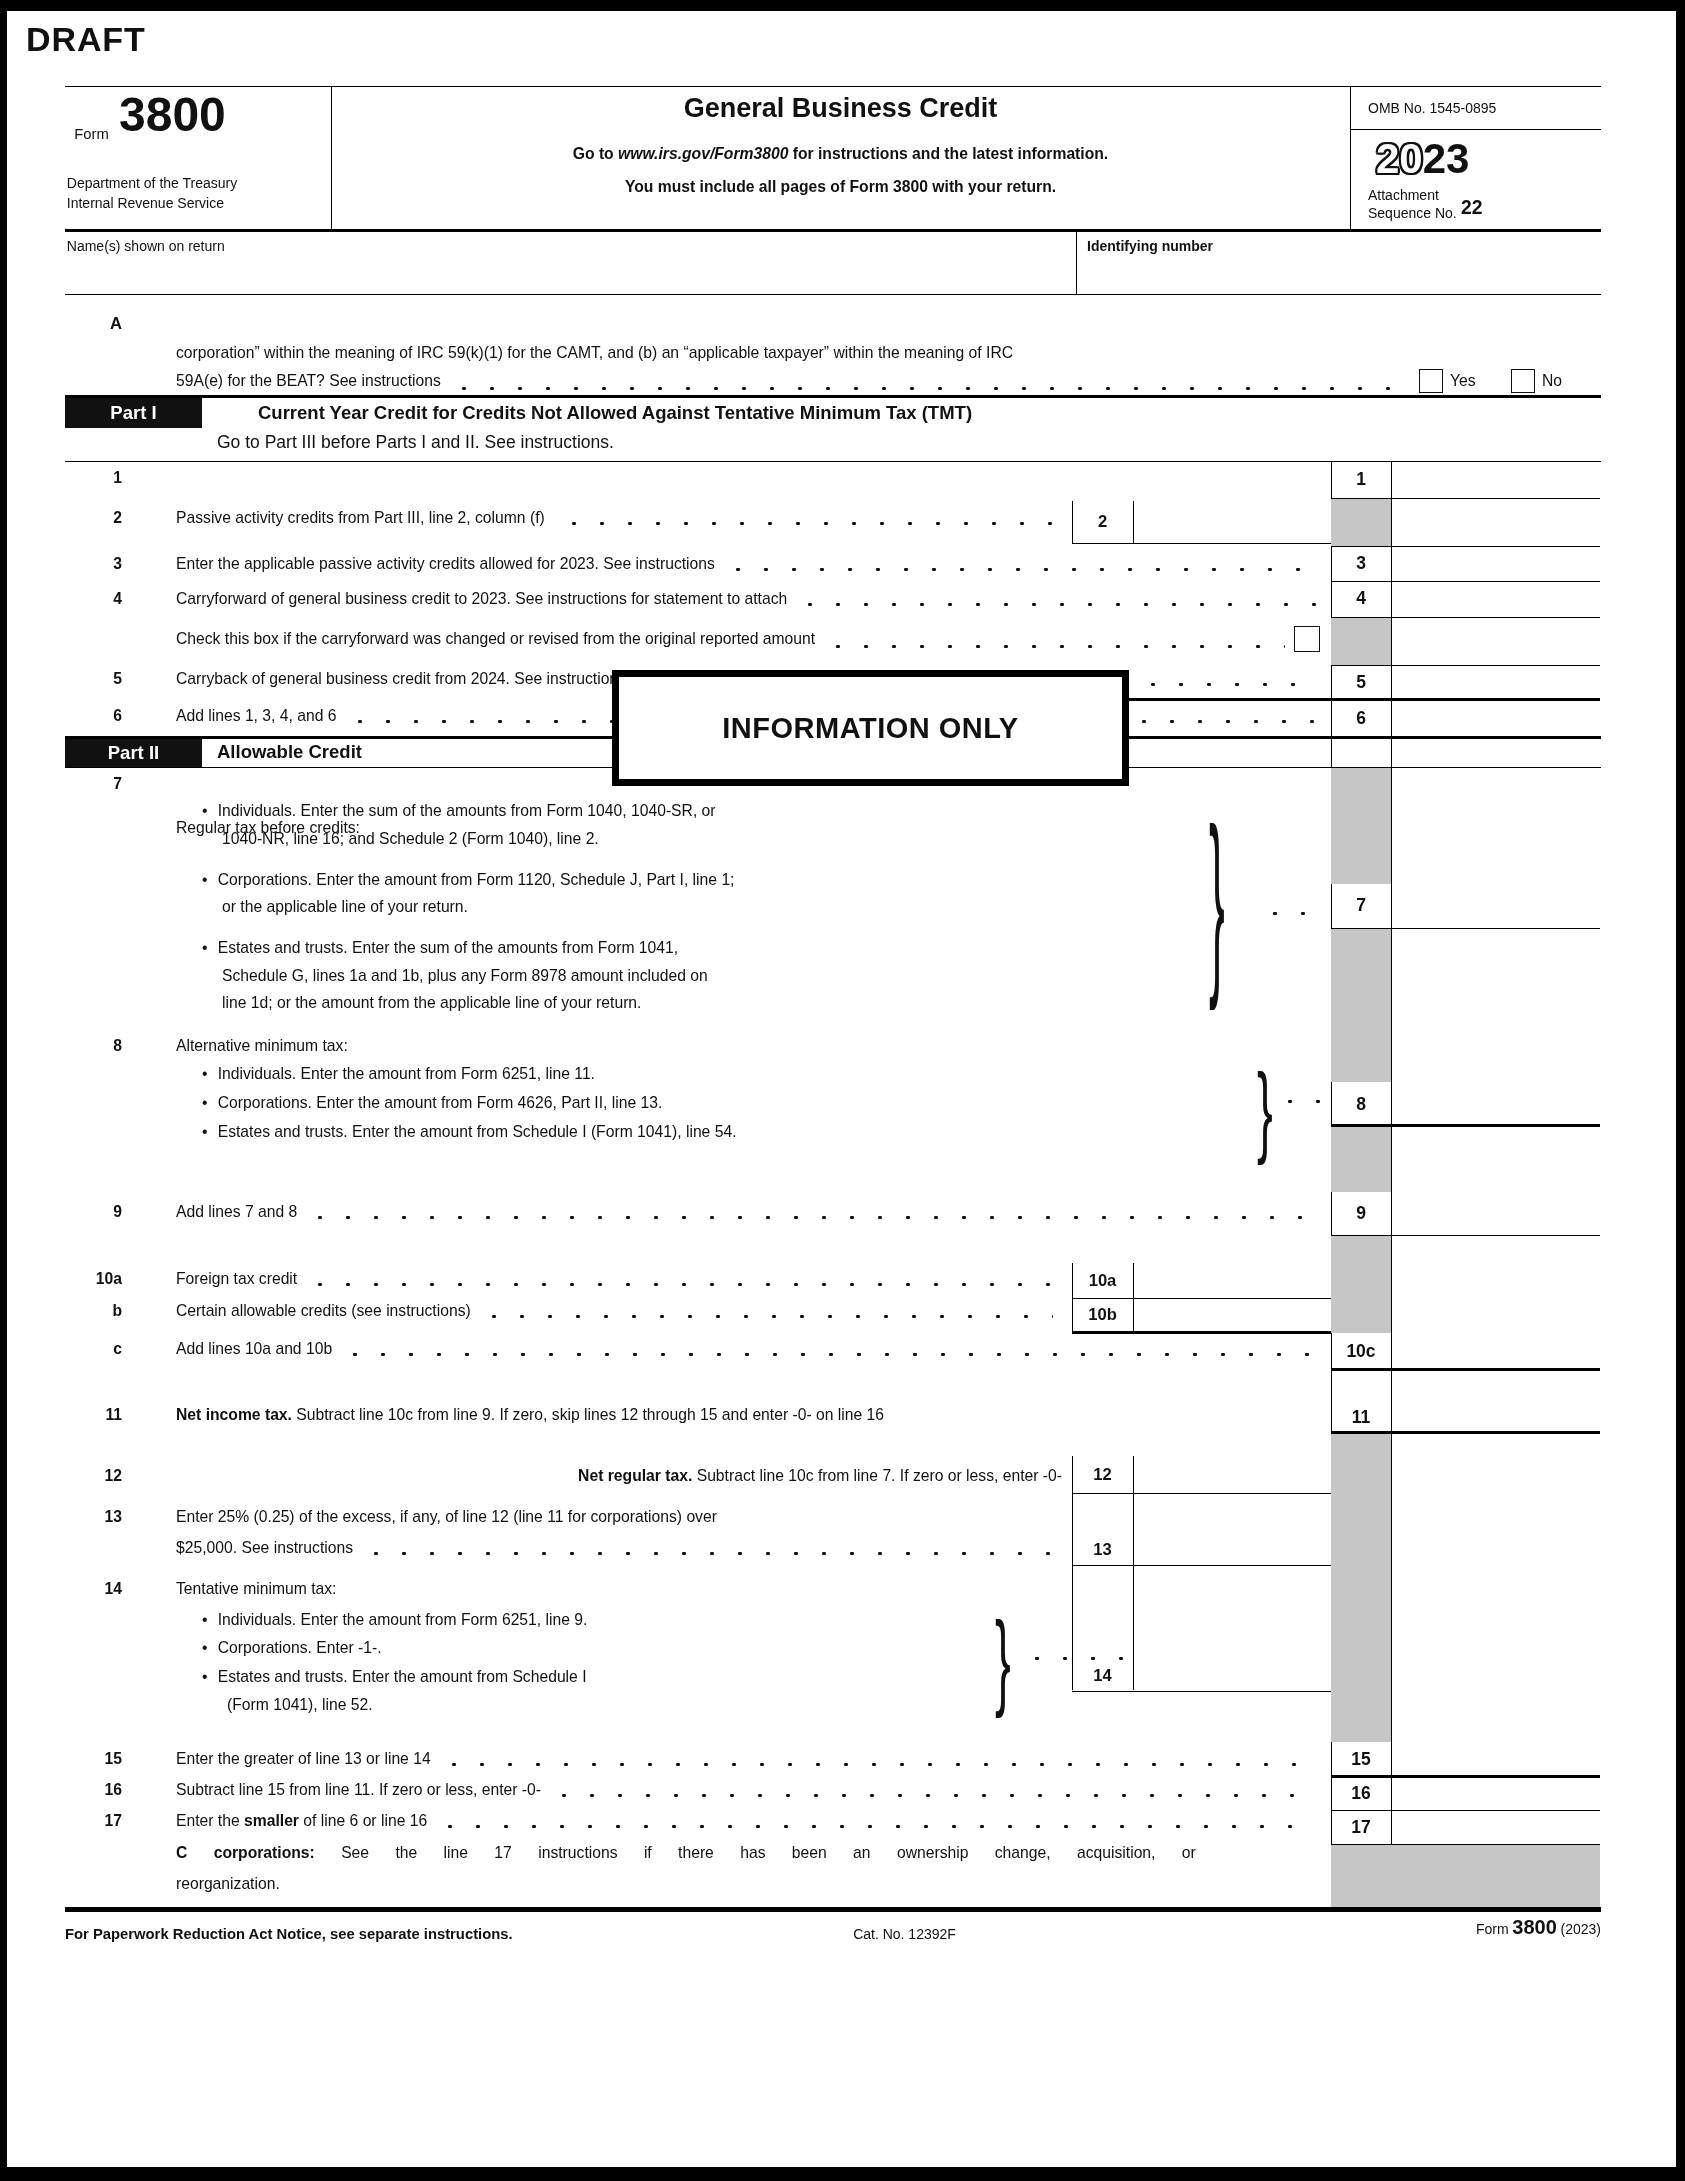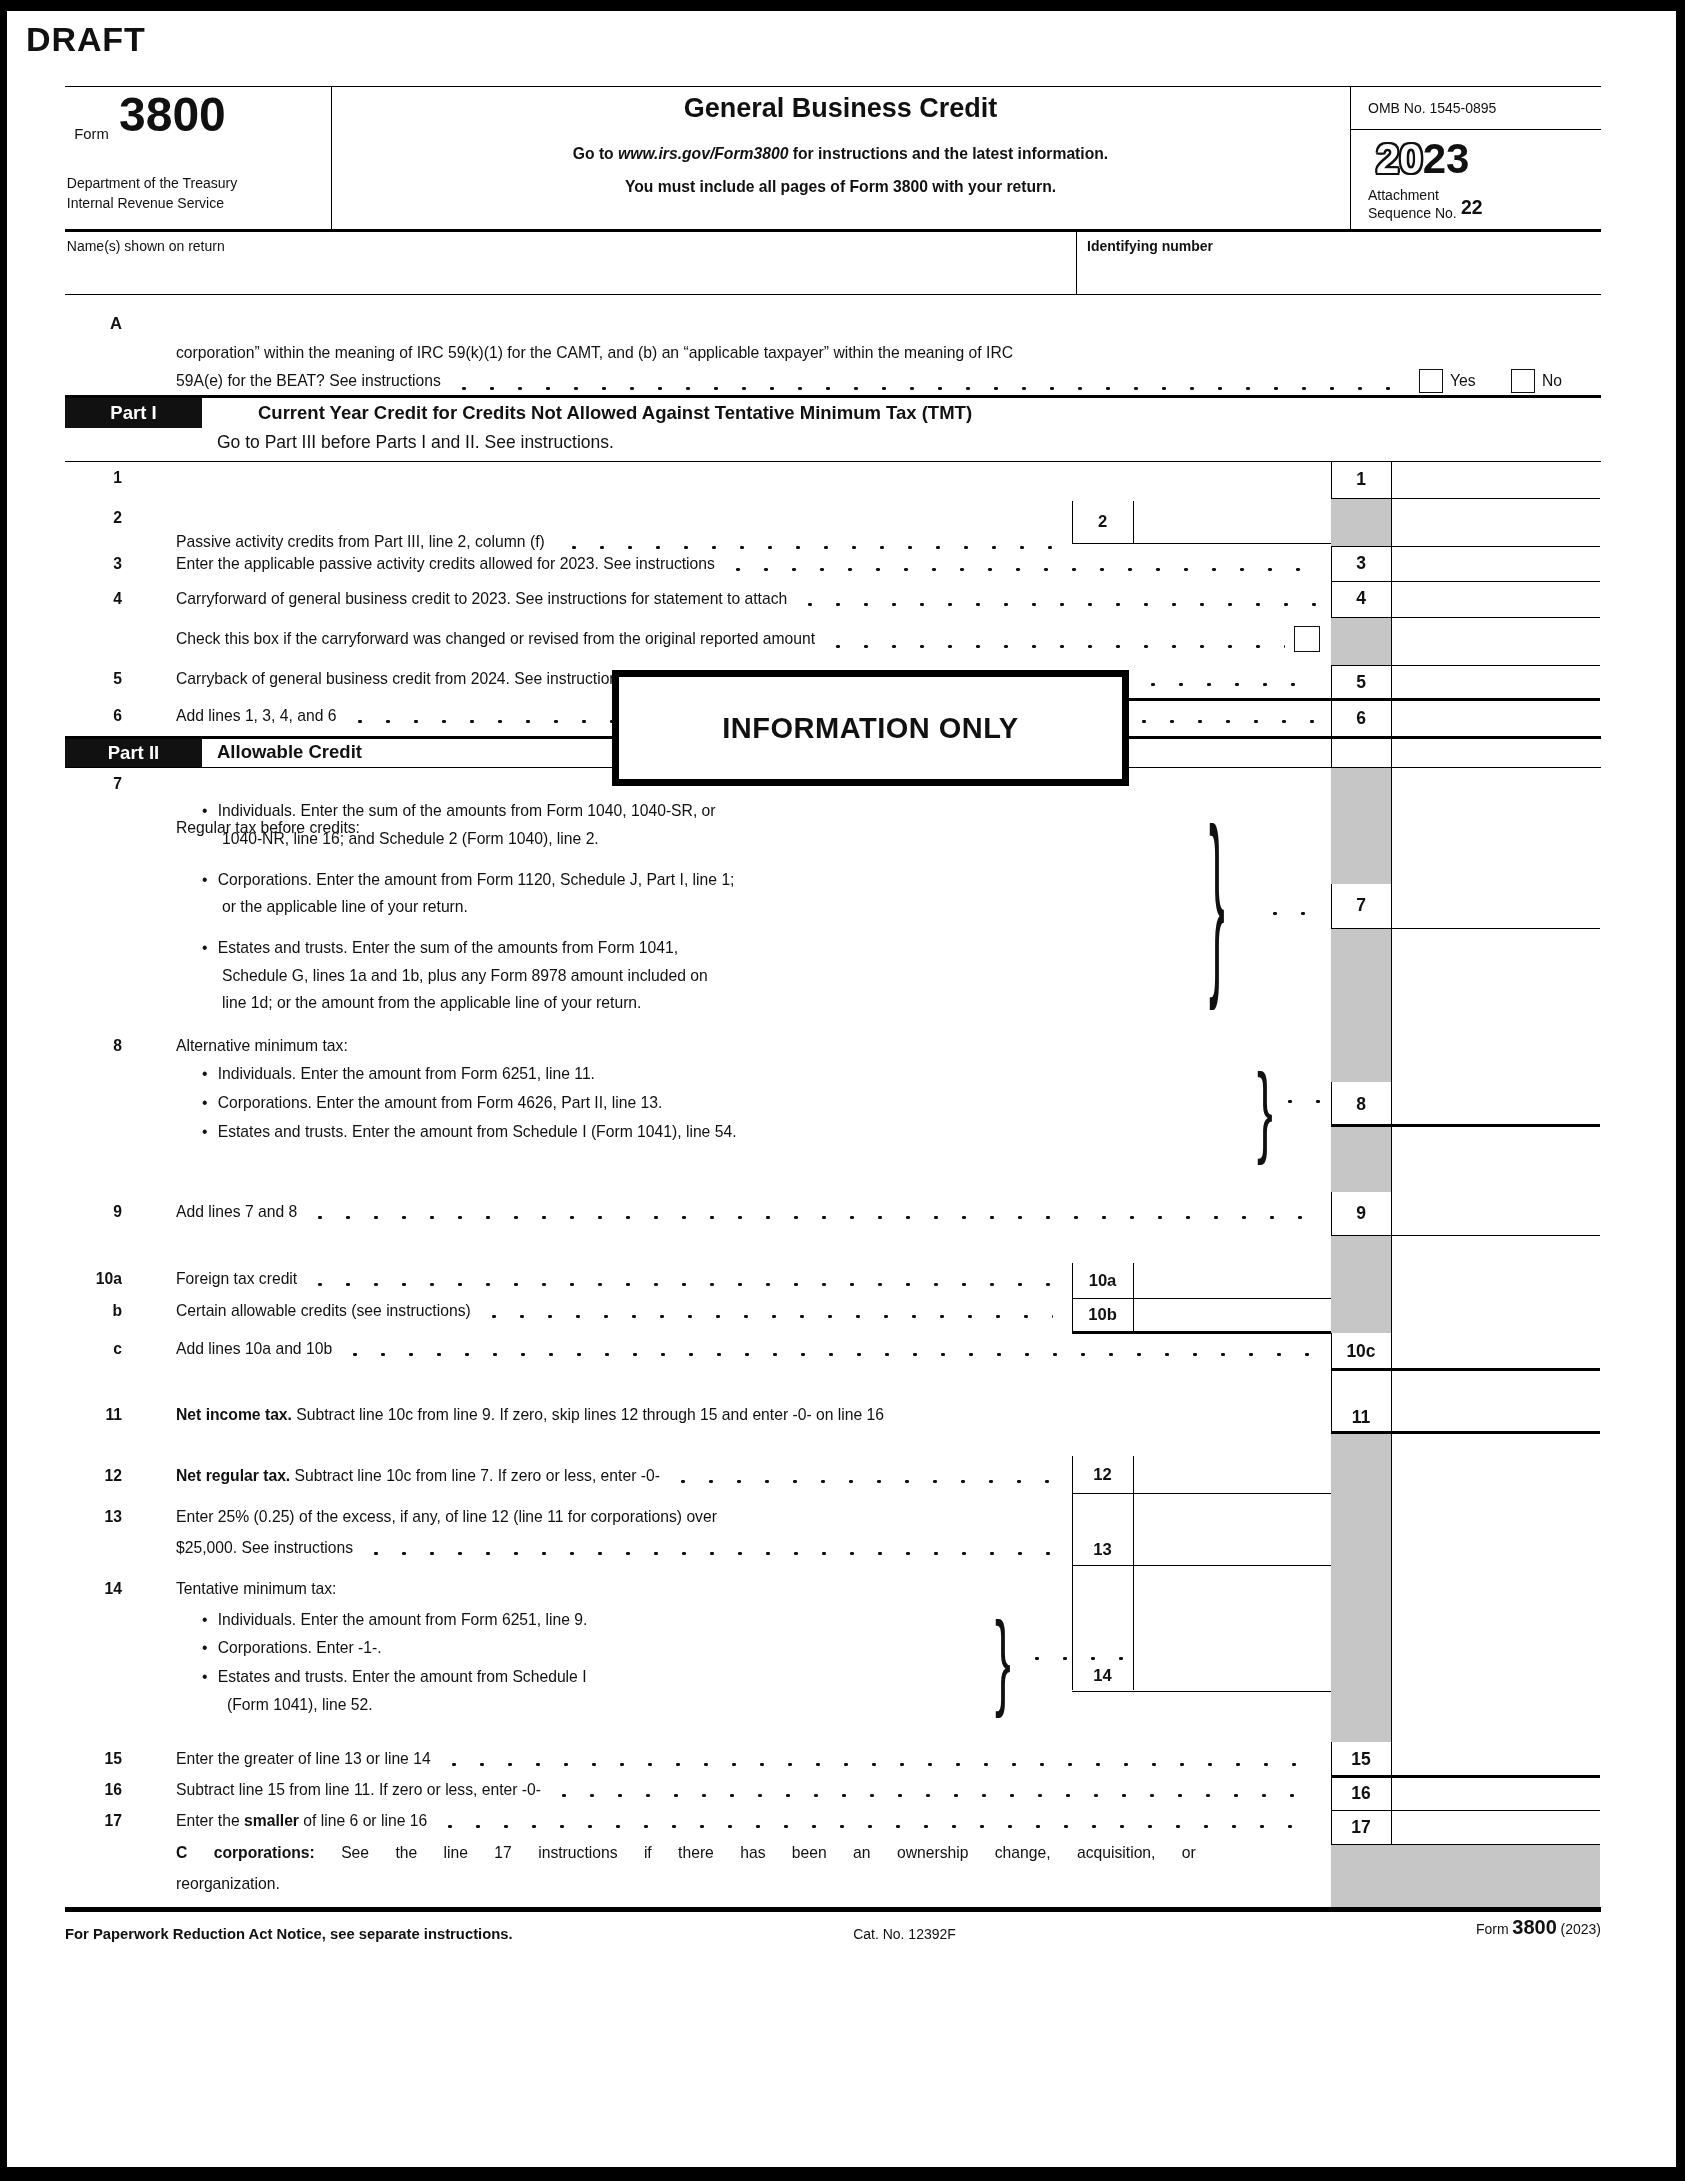--- a/index.html
+++ b/index.html
@@ -133,21 +133,21 @@
 
     <div class="vr" style="left:1007px;top:501px;height:42px;"></div>
     <div class="vr" style="left:1068px;top:501px;height:42px;"></div>
     <div class="hr" style="left:1007px;top:543px;width:259px;"></div>
     <div class="icell" style="top:501px;height:42px;">2</div>
     <div class="field" style="left:1068px;top:501px;width:198px;height:42px;"></div>
 
     <span class="num" style="top:466px;">1</span>
 
     <span class="num" style="top:506px;">2</span>
-    <div class="row" style="left:111px;top:530px;width:886px;gap:6px;">
+    <div class="row" style="left:111px;top:506px;width:886px;gap:6px;">
       <span class="t">Passive activity credits from Part III, line 2, column (f)</span>
       <span class="dots"></span>
     </div>
 
     <span class="num" style="top:552px;">3</span>
     <div class="row" style="left:111px;top:552px;width:1149px;">
       <span class="t">Enter the applicable passive activity credits allowed for 2023. See instructions</span>
       <span class="dots"></span>
     </div>
 
@@ -288,21 +288,21 @@
       <span class="t">Add lines 10a and 10b</span>
       <span class="dots"></span>
     </div>
 
     <span class="num" style="top:1403px;">11</span>
     <div class="abs t" style="left:111px;top:1403px;">
       <b>Net income tax.</b><span> Subtract line 10c from line 9. If zero, skip lines 12 through 15 and enter -0- on line 16</span>
     </div>
 
     <span class="num" style="top:1464px;">12</span>
-    <div class="row" style="left:111px;top:1464px;width:886px;">
+    <div class="row" style="left:111px;top:1464px;width:886px;flex-direction:column;">
       <span class="t"><b>Net regular tax.</b><span> Subtract line 10c from line 7. If zero or less, enter -0-</span></span>
       <span class="dots"></span>
     </div>
 
     <span class="num" style="top:1505px;">13</span>
     <div class="abs t" style="left:111px;top:1505px;">Enter 25% (0.25) of the excess, if any, of line 12 (line 11 for corporations) over</div>
     <div class="row" style="left:111px;top:1536px;width:886px;">
       <span class="t">$25,000. See instructions</span>
       <span class="dots"></span>
     </div>

